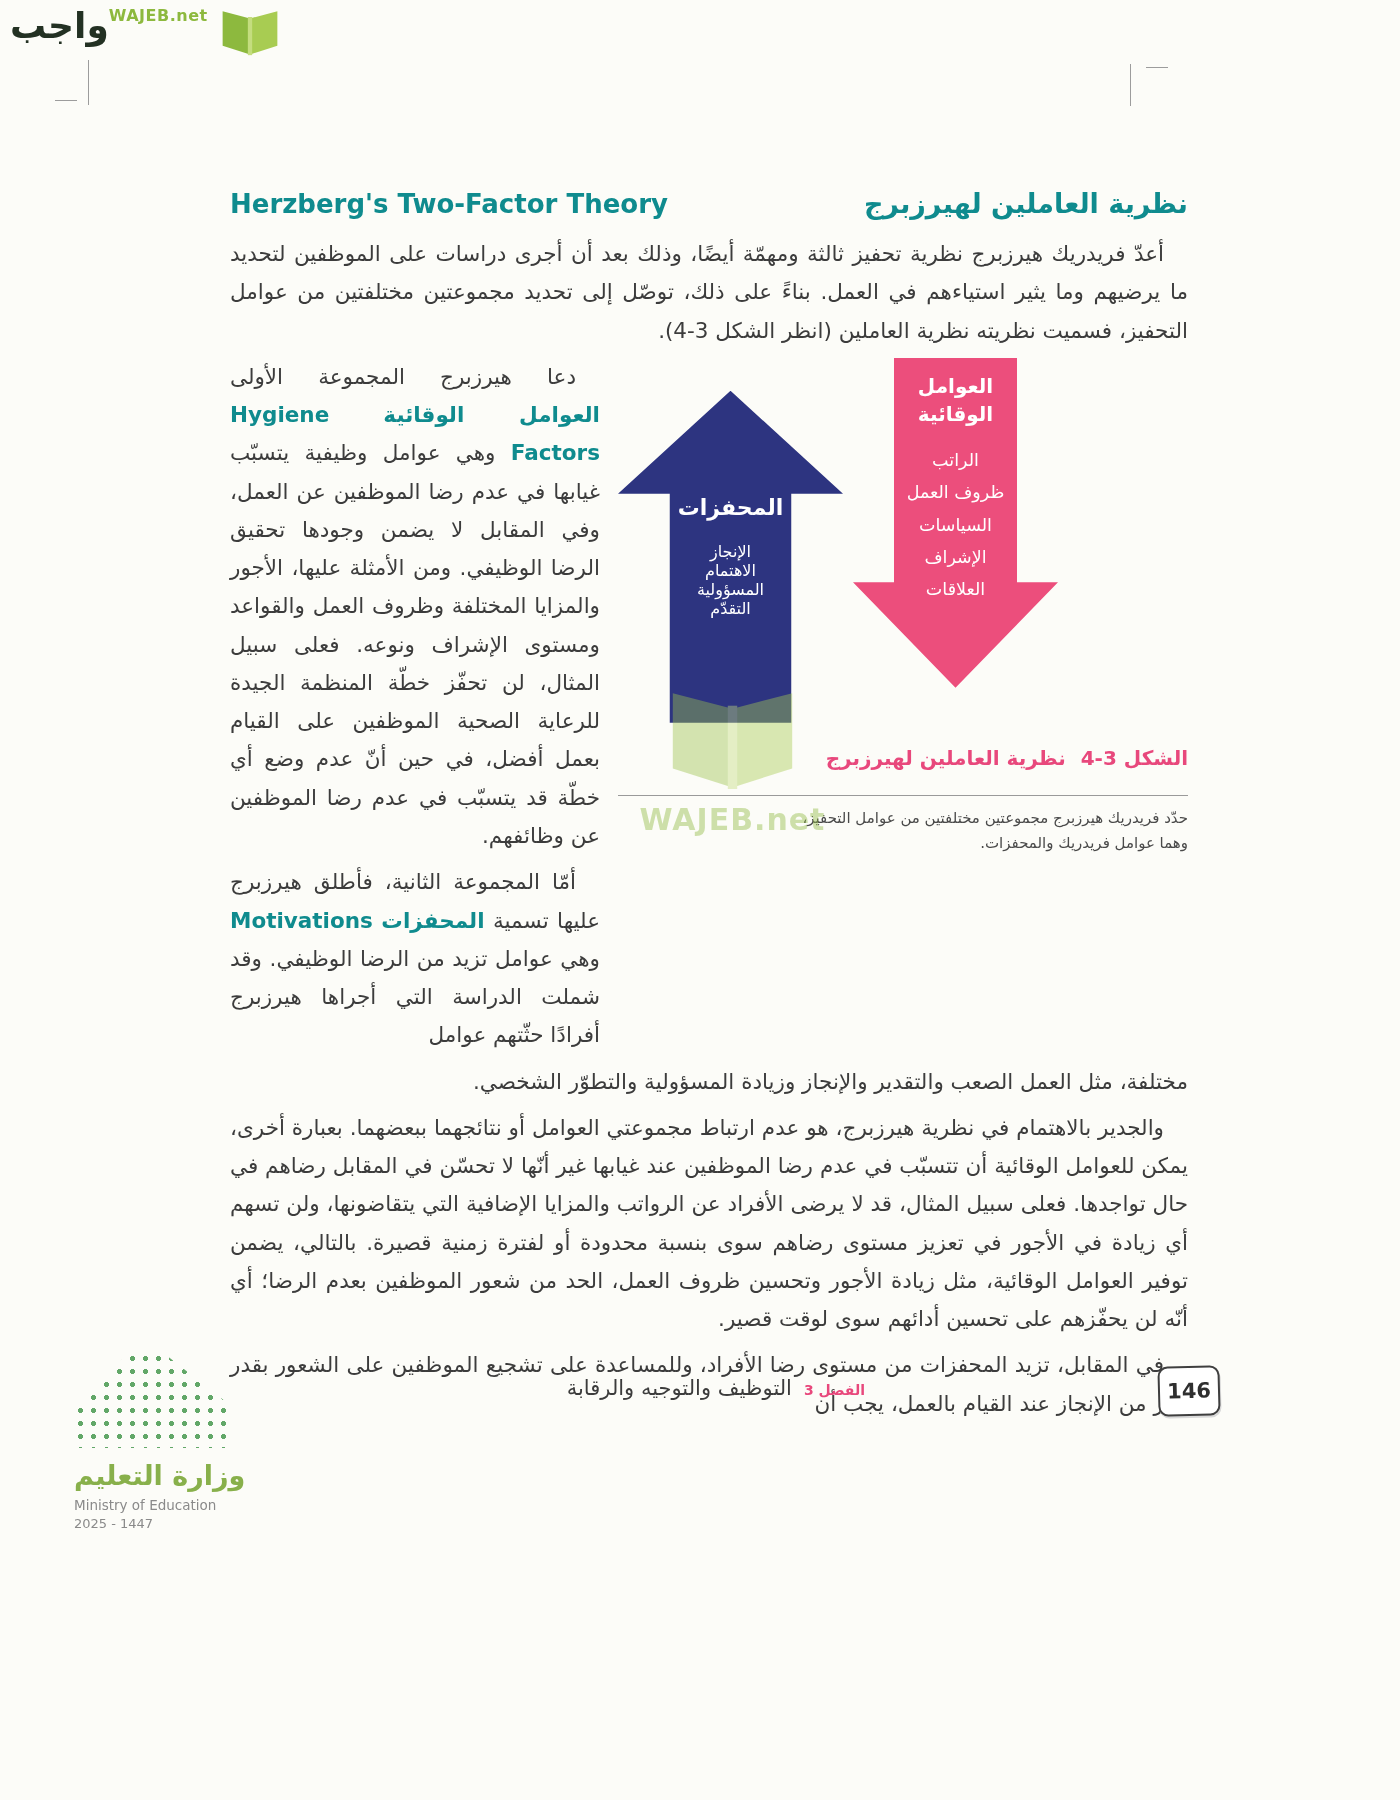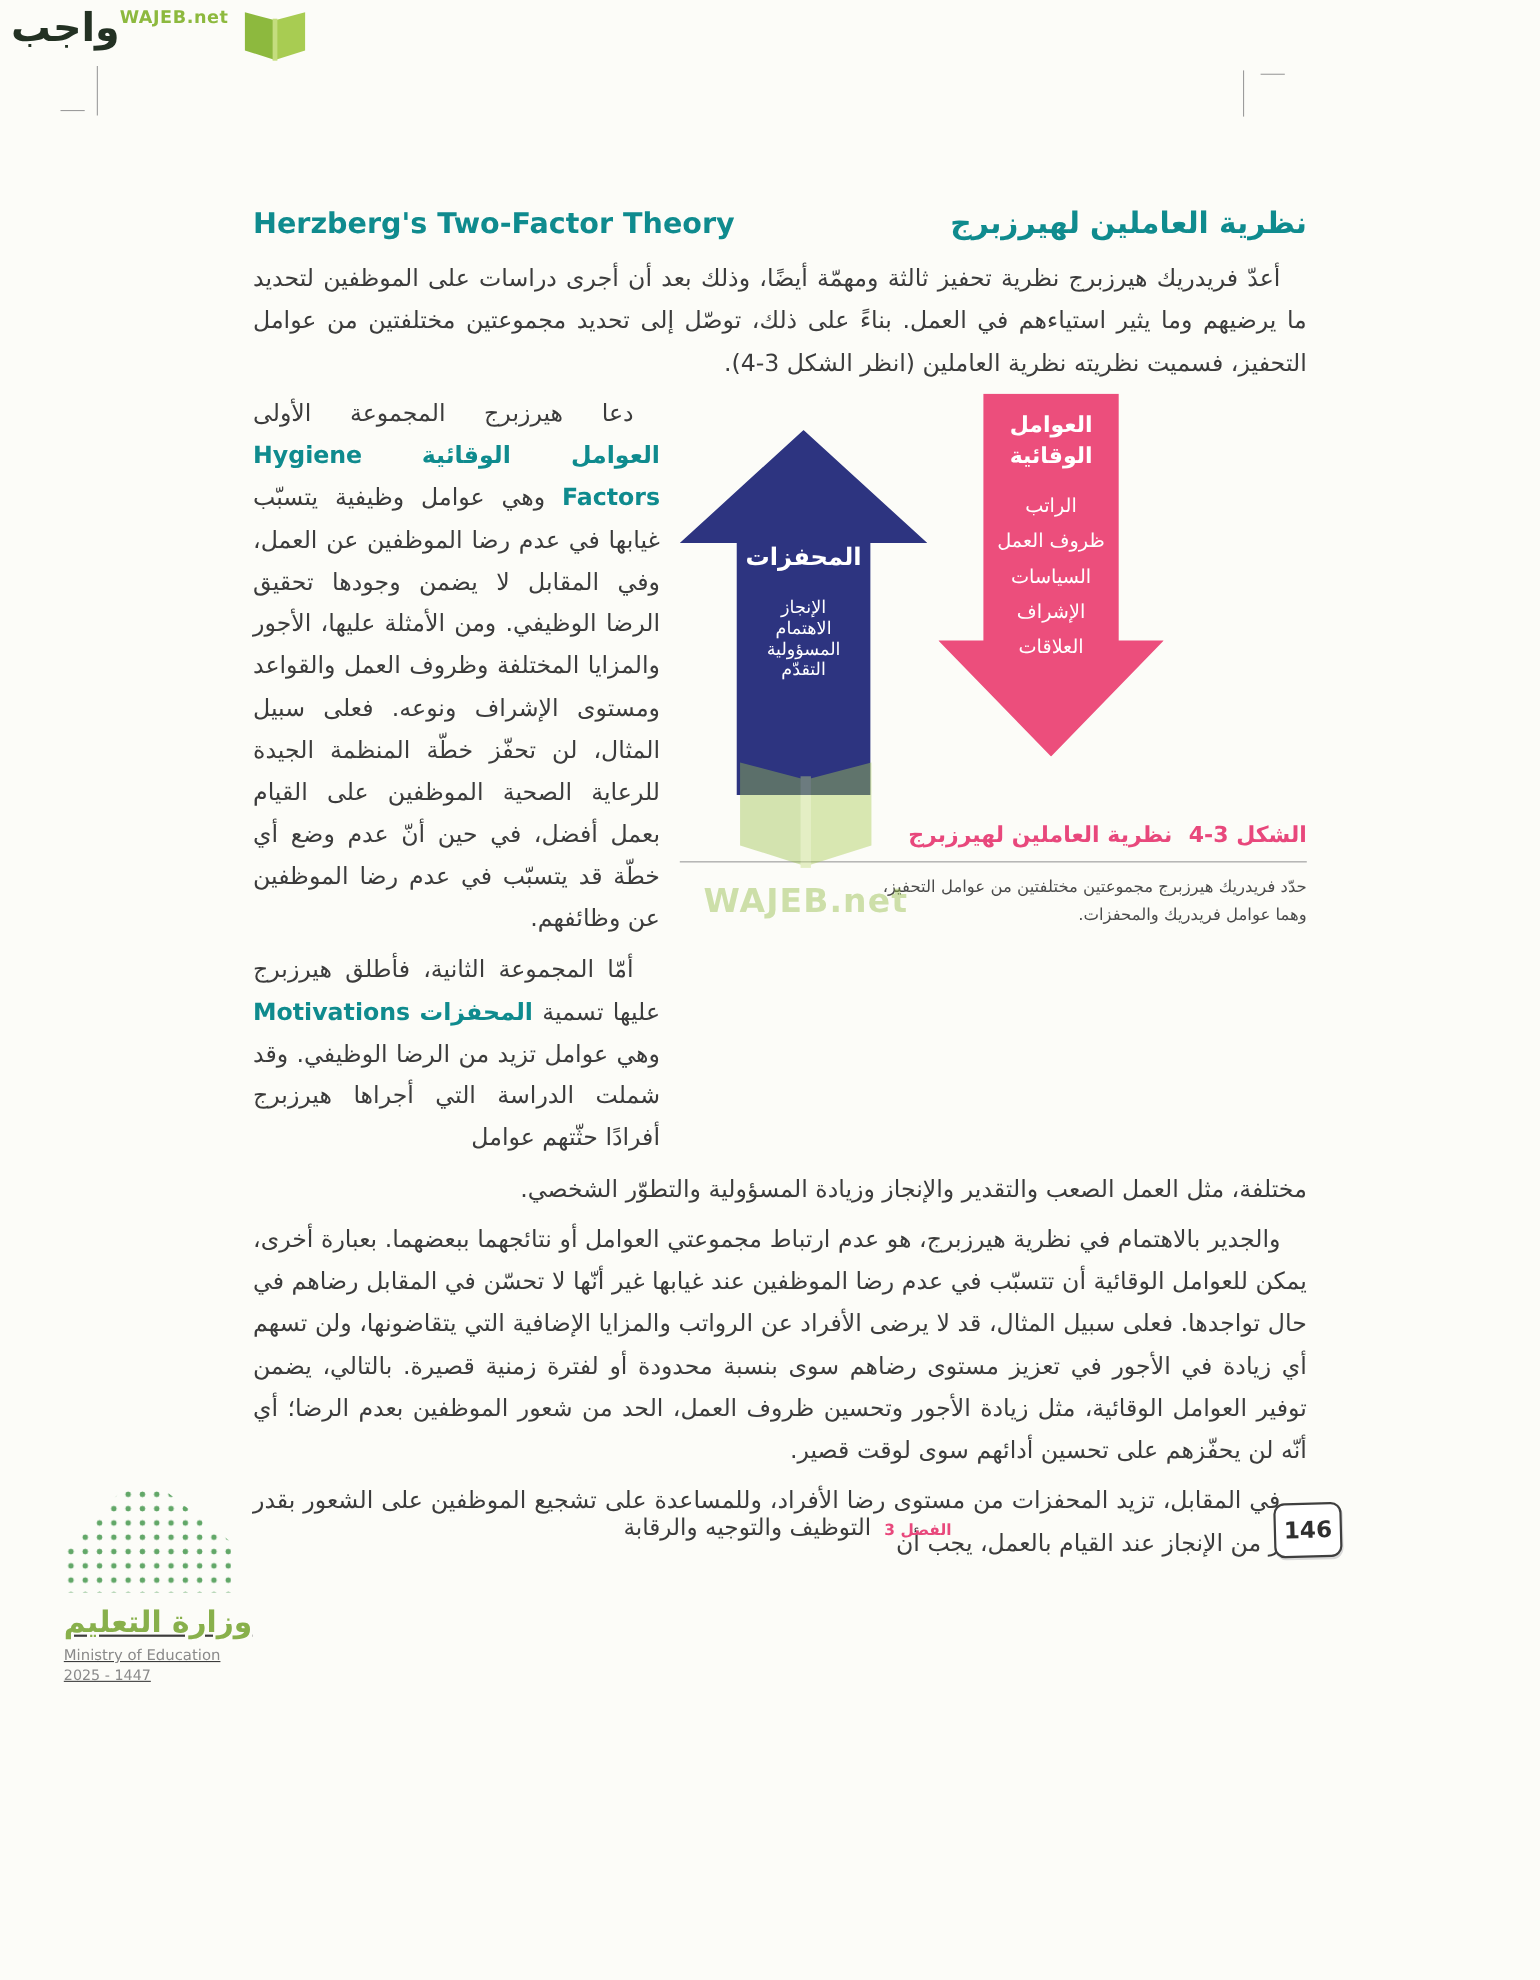--- a/index.html
+++ b/index.html
@@ -53,21 +53,21 @@
     clip-path:polygon(20% 0,80% 0,80% 68%,100% 68%,50% 100%,0 68%,20% 68%);
   }
   .arrow-down-content{padding-top:14px;text-align:center;color:#fff;direction:rtl;}
   .arrow-down-title{font-size:20px;font-weight:bold;line-height:1.4;width:120px;margin:0 auto 16px auto;}
   .arrow-down .arrow-item{font-size:17.5px;line-height:1.85;}
 
   
   .fig-caption{position:absolute;left:0;top:388px;width:570px;direction:rtl;}
   .caption-line{
     font-size:20px;font-weight:bold;color:#e8487c;
-    padding-bottom:13px;border-bottom:1.5px solid #9a9a9a;
+    padding-bottom:25px;border-bottom:1.5px solid #9a9a9a;
   }
   .caption-label{margin-left:8px;}
   .caption-desc{margin-top:10px;font-size:15px;color:#4a4a4a;text-align:right;line-height:1.65;}
 
   
   .watermark{
     position:absolute;left:615px;top:690px;width:235px;height:180px;opacity:.42;
     z-index:5;text-align:center;pointer-events:none;
   }
   .watermark svg{width:165px;height:110px;display:block;margin:0 auto;}
@@ -83,21 +83,21 @@
 
   .page-num-box{
     position:absolute;top:1366px;left:1158px;width:58px;height:46px;
     border:2.5px solid #3f3f3f;border-radius:10px;background:#fff;
     display:flex;align-items:center;justify-content:center;
     font-size:21px;font-weight:bold;color:#2f2f2f;transform:rotate(-1.5deg);
     box-shadow:1px 2px 0 #d9d9d9;
   }
 
   
-  .ministry{position:absolute;left:58px;top:1352px;width:220px;text-decoration:underline;}
+  .ministry{position:absolute;left:74px;top:1352px;width:220px;}
   .ministry-dots{
     width:152px;height:96px;
     background-image:radial-gradient(circle,#55a05c 2.3px,transparent 2.8px);
     background-size:13px 13px;
     clip-path:polygon(0 100%,100% 100%,100% 52%,58% 0,34% 4%,0 62%);
     opacity:.92;
   }
   .ministry-name-ar{font-size:27px;font-weight:bold;color:#88b04b;margin-top:12px;direction:rtl;text-align:left;}
   .ministry-name-en{font-size:13.5px;color:#8a8a8a;margin-top:6px;}
   .ministry-years{font-size:13px;color:#8a8a8a;margin-top:3px;}

